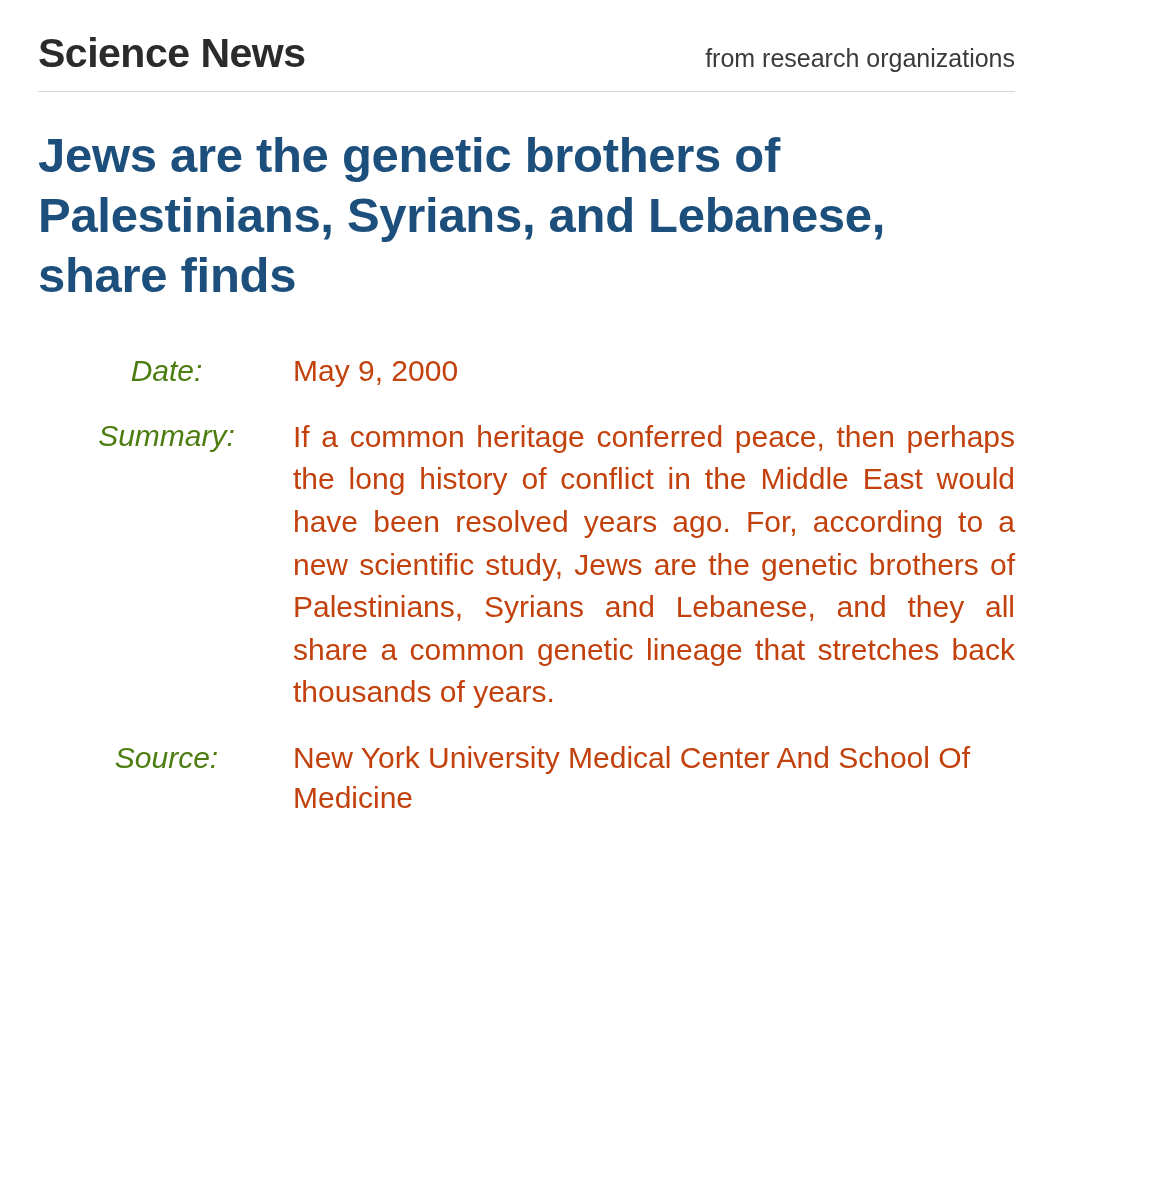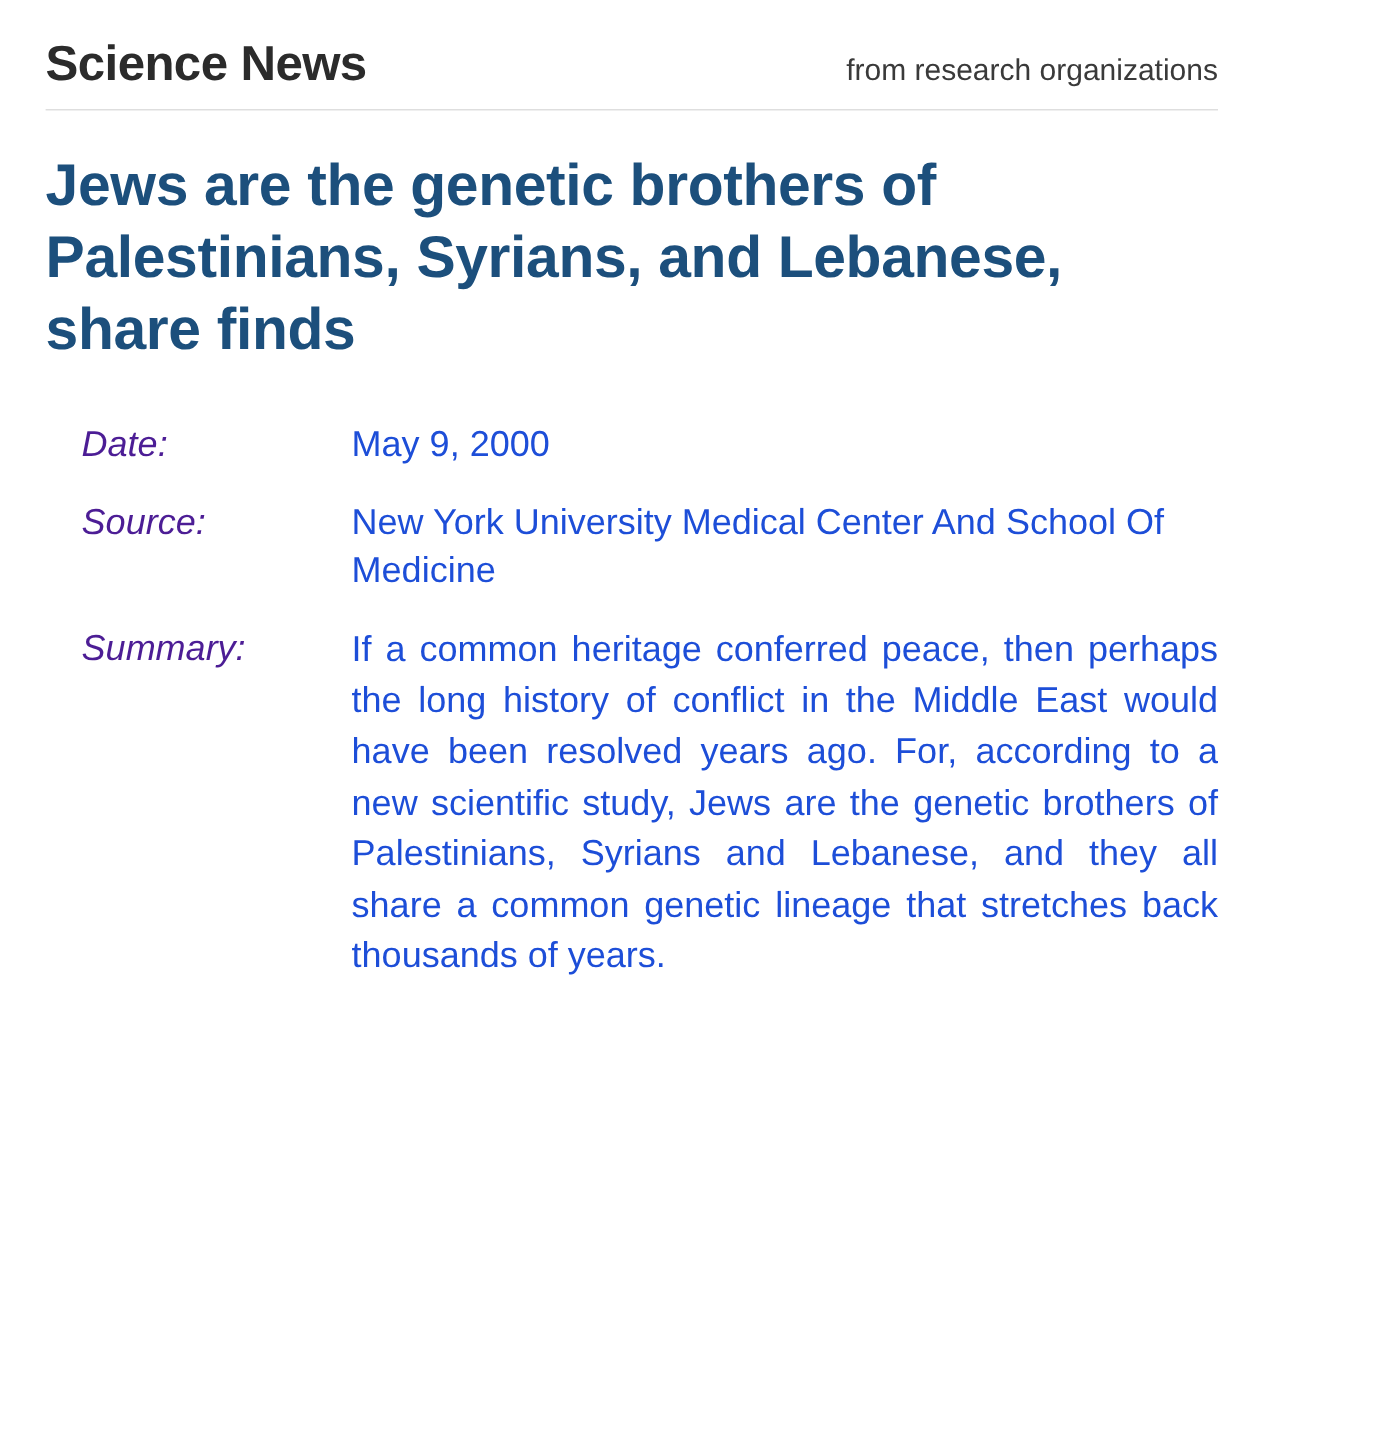--- a/index.html
+++ b/index.html
@@ -53,32 +53,32 @@
     margin-left: 30px;
   }
   .meta-row {
     display: flex;
     align-items: flex-start;
     margin-bottom: 24px;
   }
   .meta-label {
     width: 225px;
     flex: 0 0 225px;
-    text-align: left;
+    text-align: center;
     padding-right: 28px;
     box-sizing: border-box;
     font-size: 30px;
     font-style: italic;
-    color: #4c1d95;
+    color: #4d7c0f;
     line-height: 1.35;
   }
   .meta-value {
     font-size: 30px;
     line-height: 1.35;
-    color: #1d4ed8;
+    color: #c2410c;
     max-width: 790px;
   }
   .meta-row.summary .meta-value {
     line-height: 1.42;
     max-width: 800px;
     text-align: justify;
     hyphens: auto;
   }
 </style>
 </head>
@@ -95,25 +95,25 @@
 
   <h1 class="headline">Jews are the genetic brothers of Palestinians, Syrians, and Lebanese, share finds</h1>
 
   <div class="meta">
 
     <div class="meta-row">
       <div class="meta-label">Date:</div>
       <div class="meta-value">May 9, 2000</div>
     </div>
 
+    <div class="meta-row summary">
+      <div class="meta-label">Summary:</div>
+      <div class="meta-value">If a common heritage conferred peace, then perhaps the long history of conflict in the Middle East would have been resolved years ago. For, according to a new scientific study, Jews are the genetic brothers of Palestinians, Syrians and Lebanese, and they all share a common genetic lineage that stretches back thousands of years.</div>
+    </div>
+
     <div class="meta-row">
       <div class="meta-label">Source:</div>
       <div class="meta-value">New York University Medical Center And School Of Medicine</div>
-    </div>
-
-    <div class="meta-row summary">
-      <div class="meta-label">Summary:</div>
-      <div class="meta-value">If a common heritage conferred peace, then perhaps the long history of conflict in the Middle East would have been resolved years ago. For, according to a new scientific study, Jews are the genetic brothers of Palestinians, Syrians and Lebanese, and they all share a common genetic lineage that stretches back thousands of years.</div>
     </div>
 
   </div>
 
 </div>
 
 </body></html>

